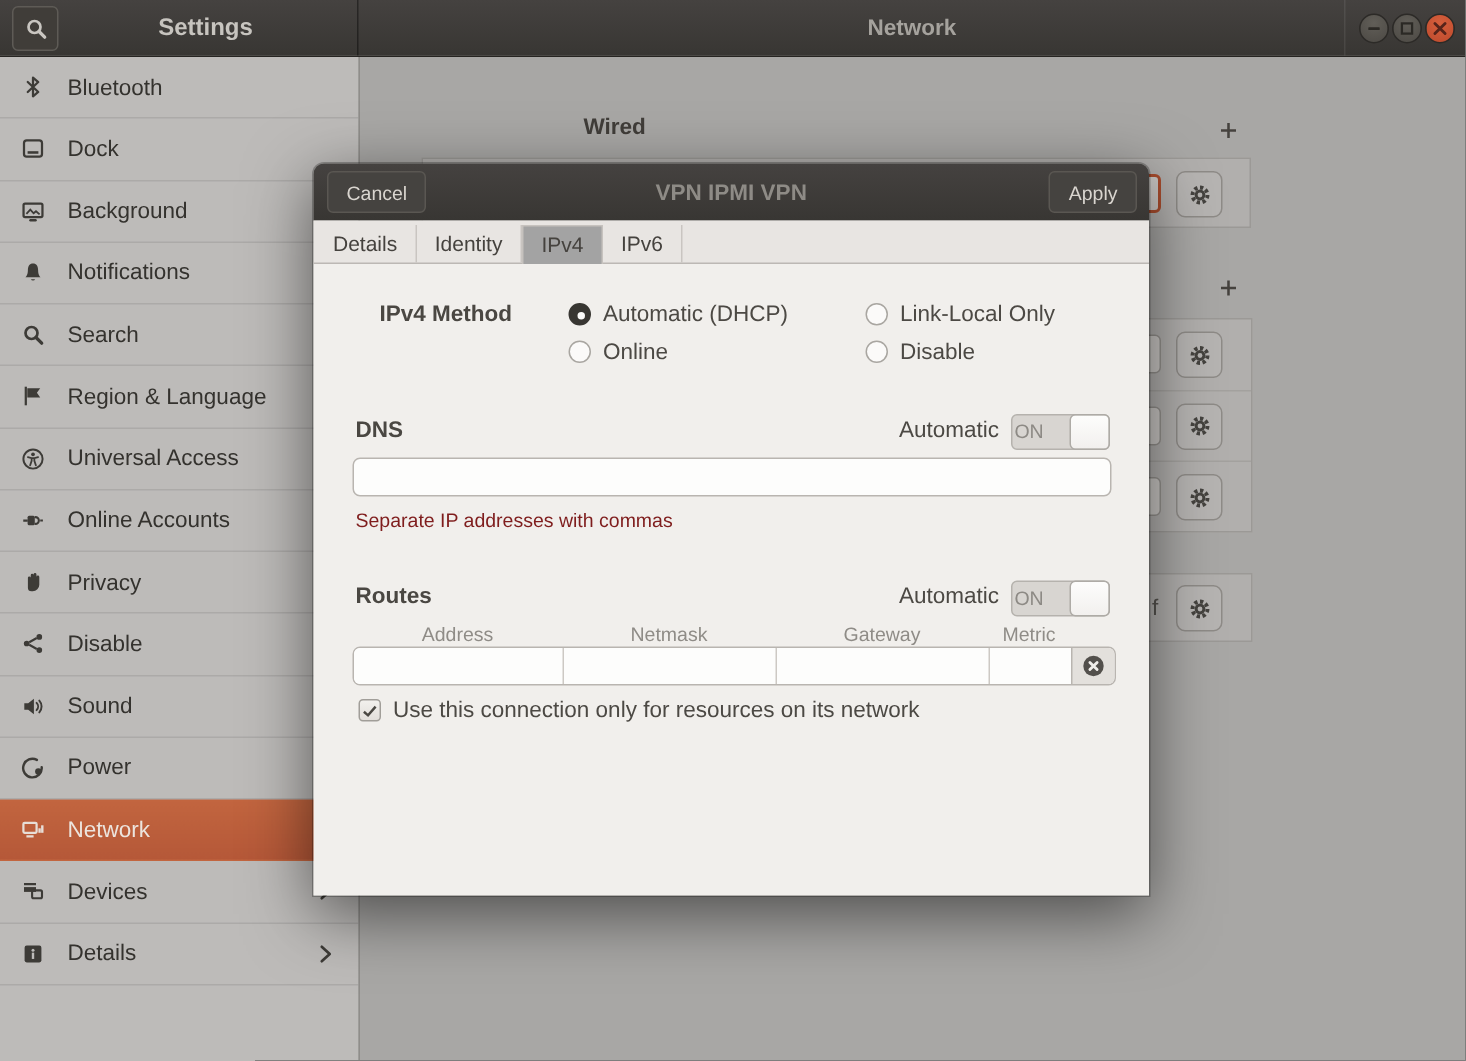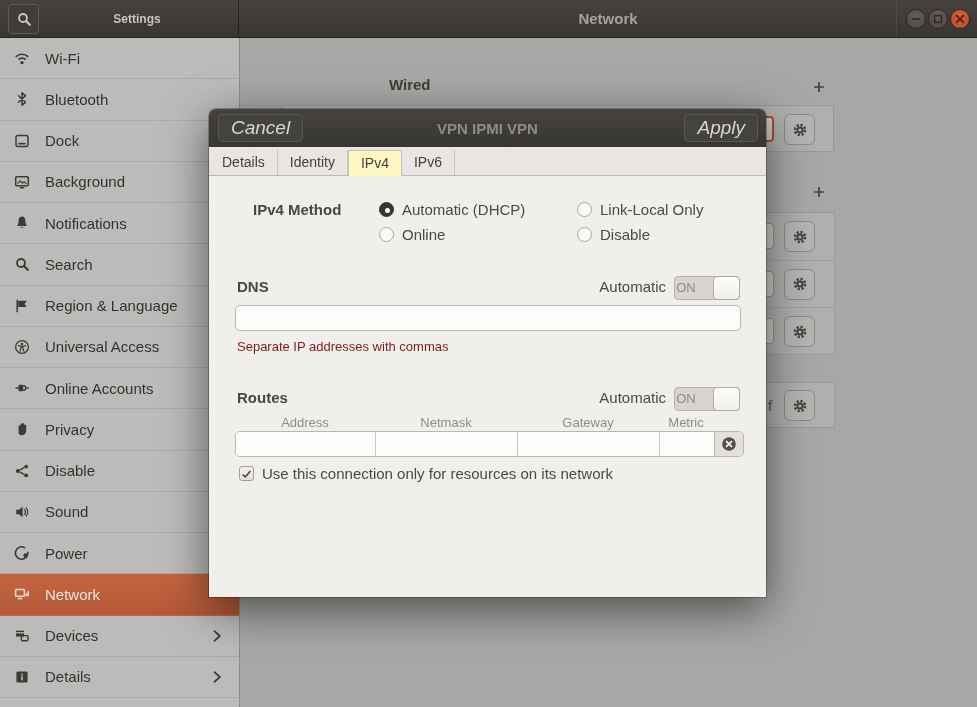--- a/index.html
+++ b/index.html
@@ -8,21 +8,21 @@
   .window { position:relative; width:977px; height:707px; overflow:hidden; background:#a8a7a5; }
 
   
   .titlebar { position:absolute; left:0; top:0; width:977px; height:38px;
     background:linear-gradient(#454240,#383633); border-bottom:1px solid #262421; display:flex; }
   .tb-left { position:relative; width:239px; height:100%; display:flex; align-items:center;
     border-right:1px solid rgba(0,0,0,.4); }
   .search-btn { position:absolute; left:8px; top:4px; width:31px; height:30px; border-radius:4px;
     border:1px solid #5e5b56; background:#403d39; color:#c9c6c1; display:flex; align-items:center; justify-content:center; }
   .search-btn svg { width:17px; height:17px; }
-  .settings-title { flex:1; text-align:center; padding-left:36px; font-weight:bold; font-size:12px; color:#c7c4bf; }
+  .settings-title { flex:1; text-align:center; padding-left:36px; font-weight:bold; font-size:16px; color:#c7c4bf; }
   .tb-main { position:relative; flex:1; display:flex; align-items:center; justify-content:center; }
   .window-title { font-weight:bold; font-size:15px; color:#a5a29d; }
   .window-controls { position:absolute; right:7px; top:0; height:100%; display:flex; align-items:center; gap:2px;
     border-left:1px solid rgba(255,255,255,.08); padding-left:9px; }
   .wc { width:20px; height:20px; border-radius:50%; border:1px solid #2c2a27; display:flex; align-items:center; justify-content:center;
     background:radial-gradient(circle at 50% 30%, #615e58, #4c4944); color:#2b2925; }
   .wc.close { background:radial-gradient(circle at 50% 30%, #d65f3c, #bd4a2d); color:#58241a; }
   .wc svg { width:13px; height:13px; }
 
   
@@ -53,30 +53,30 @@
     background:#b6b4b2; color:#45433f; display:flex; align-items:center; justify-content:center; }
   .gear-btn svg { width:17px; height:17px; }
   .off-frag { position:absolute; font-size:15px; color:#56534f; }
 
   
   .dialog { position:absolute; left:209px; top:109px; width:557px; height:488px;
     box-shadow:0 12px 45px rgba(0,0,0,.55), 0 0 0 1px rgba(0,0,0,.25); border-radius:7px 7px 0 0; }
   .dlg-titlebar { position:relative; height:38px; background:linear-gradient(#454240,#383633);
     border-radius:7px 7px 0 0; display:flex; align-items:center; justify-content:center; }
   .dlg-btn { position:absolute; top:5px; height:28px; padding:0 12px; border-radius:4px;
-    background:#454340; border:1px solid #5a5752; color:#d9d5cf; font-size:19px;font-style:italic; }
+    background:#454340; border:1px solid #5a5752; color:#d9d5cf; font-size:13px; }
   .dlg-btn.cancel { left:9px; }
   .dlg-btn.apply { right:8px; }
   .dlg-title { font-weight:bold; font-size:15px; color:#8e8b86; }
 
   .tabstrip { position:relative; height:29px; background:#e8e5e2; border-bottom:1px solid #bcb8b4;
     display:flex; align-items:flex-end; padding-left:1px; }
   .tab { position:relative; height:25px; line-height:24px; padding:0 12px; font-size:14px; color:#45423e;
     border-right:1px solid #c9c5c1; margin-bottom:0; }
-  .tab.active { background:#fef9c3; border:1px solid #c6c2be; border-bottom:none; height:26px; margin-bottom:-1px; z-index:2; }
+  .tab.active { background:#a3a3a3; border:1px solid #c6c2be; border-bottom:none; height:26px; margin-bottom:-1px; z-index:2; }
 
   .dlg-content { position:relative; height:421px; background:#f1efec; }
   .blabel { position:absolute; font-weight:bold; font-size:15px; color:#4a4742; }
   .radio-item { position:absolute; display:flex; align-items:center; height:17px; }
   .radio { width:15px; height:15px; border-radius:50%; background:#fbfaf9; border:1px solid #a9a6a1; flex:0 0 auto; }
   .radio.sel { background:#383632; border-color:#383632; position:relative; }
   .radio.sel::after { content:""; position:absolute; left:5px; top:5px; width:5px; height:5px; border-radius:50%; background:#fbfaf9; }
   .radio-item .txt { margin-left:8px; font-size:15px; color:#4c4944; }
 
   .auto-label { position:absolute; font-size:15px; color:#4c4944; text-align:right; width:80px; }
@@ -141,28 +141,20 @@
               <svg viewBox="0 0 16 16" style="width: 100%; height: 100%;">
                 <path d="M4.6 4.6 L11.4 11.4 M11.4 4.6 L4.6 11.4" stroke="currentColor" stroke-width="1.9" stroke-linecap="round"></path>
               </svg>
             </span>
           </button>
         </div>
     </div>
   </div>
 
   <div class="sidebar" id="sidebar">
-      <div class="side-item">
-        <span class="ic" style="width: 16px; height: 16px; display: inline-block;"><svg viewBox="0 0 16 16" style="width: 100%; height: 100%;">
-            <path d="M1.8 6.8 A8.8 8.8 0 0 1 14.2 6.8" fill="none" stroke="currentColor" stroke-width="1.7"></path>
-            <path d="M4.4 9.6 A5 5 0 0 1 11.6 9.6" fill="none" stroke="currentColor" stroke-width="1.7"></path>
-            <circle cx="8" cy="12.6" r="1.7" fill="currentColor"></circle>
-          </svg></span>
-        <span class="lbl">Wi-Fi</span>
-      </div>
       <div class="side-item">
         <span class="ic" style="width: 16px; height: 16px; display: inline-block;"><svg viewBox="0 0 16 16" style="width: 100%; height: 100%;">
             <path d="M4.5 4.7 L11.5 11.3 L8 14.2 L8 1.8 L11.5 4.7 L4.5 11.3" fill="none" stroke="currentColor" stroke-width="1.5" stroke-linejoin="round" stroke-linecap="round"></path>
           </svg></span>
         <span class="lbl">Bluetooth</span>
       </div>
       <div class="side-item">
         <span class="ic" style="width: 16px; height: 16px; display: inline-block;"><svg viewBox="0 0 16 16" style="width: 100%; height: 100%;">
             <rect x="2" y="2.6" width="12" height="10.8" rx="1.8" fill="none" stroke="currentColor" stroke-width="1.5"></rect>
             <rect x="4.4" y="9.8" width="7.2" height="1.7" fill="currentColor"></rect>

